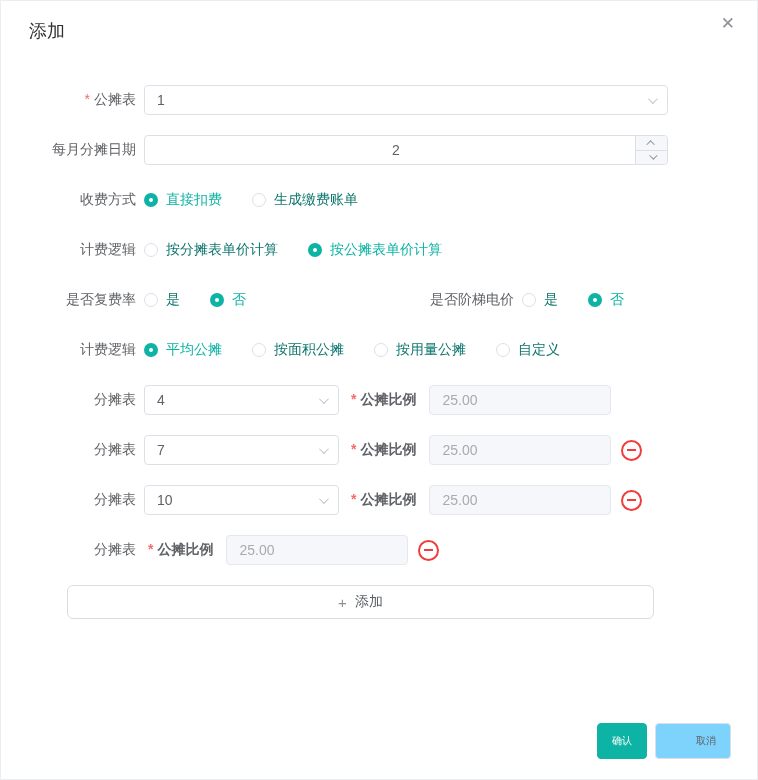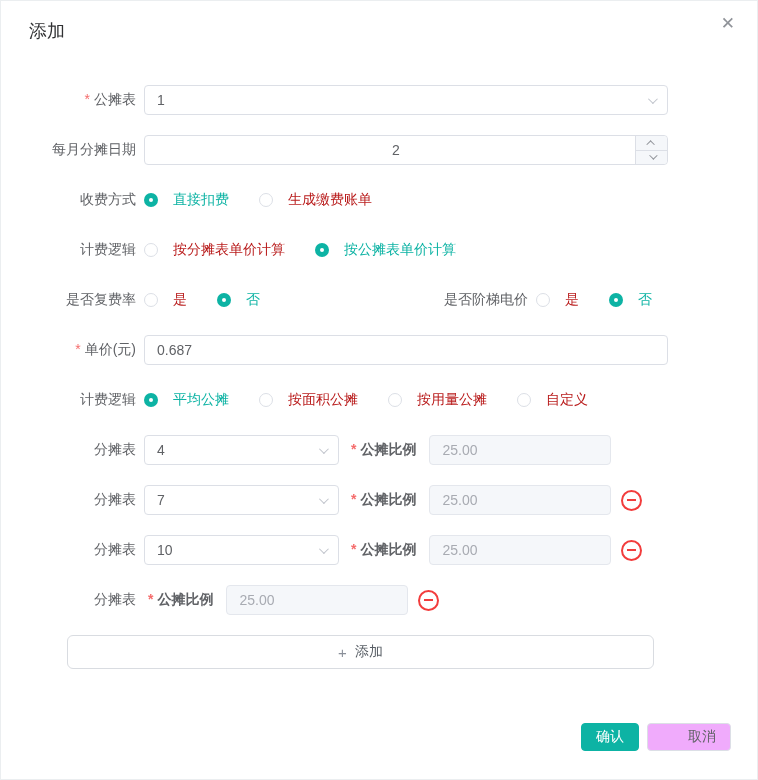--- a/index.html
+++ b/index.html
@@ -52,31 +52,31 @@
     border-left: 1px solid #dcdfe6; background: #f5f7fa;
     border-radius: 0 4px 4px 0; display: flex; flex-direction: column;
   }
   .spin-half { flex: 1; display: flex; align-items: center; justify-content: center; cursor: pointer; }
   .spin-half.up { border-bottom: 1px solid #dcdfe6; }
   .arr { width: 6px; height: 6px; border-right: 1.2px solid #909399; border-bottom: 1.2px solid #909399; }
   .arr.up   { transform: rotate(-135deg) translateY(-2px); }
   .arr.down { transform: rotate(45deg) translateY(-2px); }
   
   .rgroup { display: flex; align-items: center; margin-left: 8px; }
-  .radio-item { display: flex; align-items: center; margin-right: 30px; cursor: pointer; gap: 7px; }
+  .radio-item { display: flex; align-items: center; margin-right: 30px; cursor: pointer; }
   .radio {
     width: 14px; height: 14px; border-radius: 50%;
     border: 1px solid #dcdfe6; background: #fff; flex: none; position: relative;
   }
   .radio-item.on .radio { border: none; background: #0db3a4; }
   .radio-item.on .radio::after {
     content: ""; position: absolute; left: 5px; top: 5px;
     width: 4px; height: 4px; border-radius: 50%; background: #fff;
   }
-  .radio-item span.rlabel { margin-left: 8px; color: #b91c1c; }
+  .radio-item span.rlabel { margin-left: 8px; color: #0f766e; }
   .radio-item.on span.rlabel { color: #0db3a4; }
   .flabel2 { width: 238px; flex: none; text-align: right; color: #606266; white-space: nowrap; }
   
   .ratio-label { margin-left: 12px; white-space: nowrap; color: #606266; font-weight: bold; }
   .ratio-input {
     width: 182px; margin-left: 13px;
     background: #f5f7fa; border-color: #e4e7ed; color: #a8abb2;
   }
   .minus-btn {
     margin-left: 10px; width: 21px; height: 21px; flex: none;
@@ -89,25 +89,25 @@
   .add-row-btn {
     margin-left: 66px; width: 587px; height: 34px;
     border: 1px solid #d9dce1; border-radius: 6px; background: #fff;
     display: flex; align-items: center; justify-content: center;
     color: #595f66; cursor: pointer; font-size: 14px;
   }
   .add-row-btn .plus { color: #8a8f99; margin-right: 8px; font-size: 15px; }
   
   .footer { position: absolute; right: 26px; top: 722px; display: flex; }
   .btn {
-    height: 28px; padding: 0 14px; border-radius: 4px; font-size: 14px;
+    height: 36px; padding: 0 14px; border-radius: 4px; font-size: 10px;
     display: flex; align-items: center; justify-content: center; cursor: pointer;
   }
   .btn-confirm { background: #0db3a4; color: #fff; border: 1px solid #0db3a4; }
-  .btn-cancel  { background: #f0abfc; color: #606266; border: 1px solid #dcdfe6; margin-left: 8px; padding-left: 40px; }
+  .btn-cancel  { background: #7dd3fc; color: #606266; border: 1px solid #dcdfe6; margin-left: 8px; padding-left: 40px; }
 </style>
 </head>
 <body>
 
 <div class="dialog">
   <div class="dialog-title">添加</div>
   <div class="close-btn">✕</div>
 
   <div class="form">
 
@@ -180,26 +180,20 @@
           <i class="radio"></i>
           <span class="rlabel">是</span>
         </div>
         <div class="radio-item on">
           <i class="radio"></i>
           <span class="rlabel">否</span>
         </div>
       </div>
     </div>
 
-    <div class="row">
-      <div class="flabel"><span class="req">*</span><span>单价(元)</span></div>
-      <div class="ctrl w-wide">
-        <span>0.687</span>
-      </div>
-    </div>
 
     <div class="row">
       <div class="flabel">计费逻辑</div>
       <div class="rgroup">
         <div class="radio-item on">
           <i class="radio"></i>
           <span class="rlabel">平均公摊</span>
         </div>
         <div class="radio-item">
           <i class="radio"></i>

